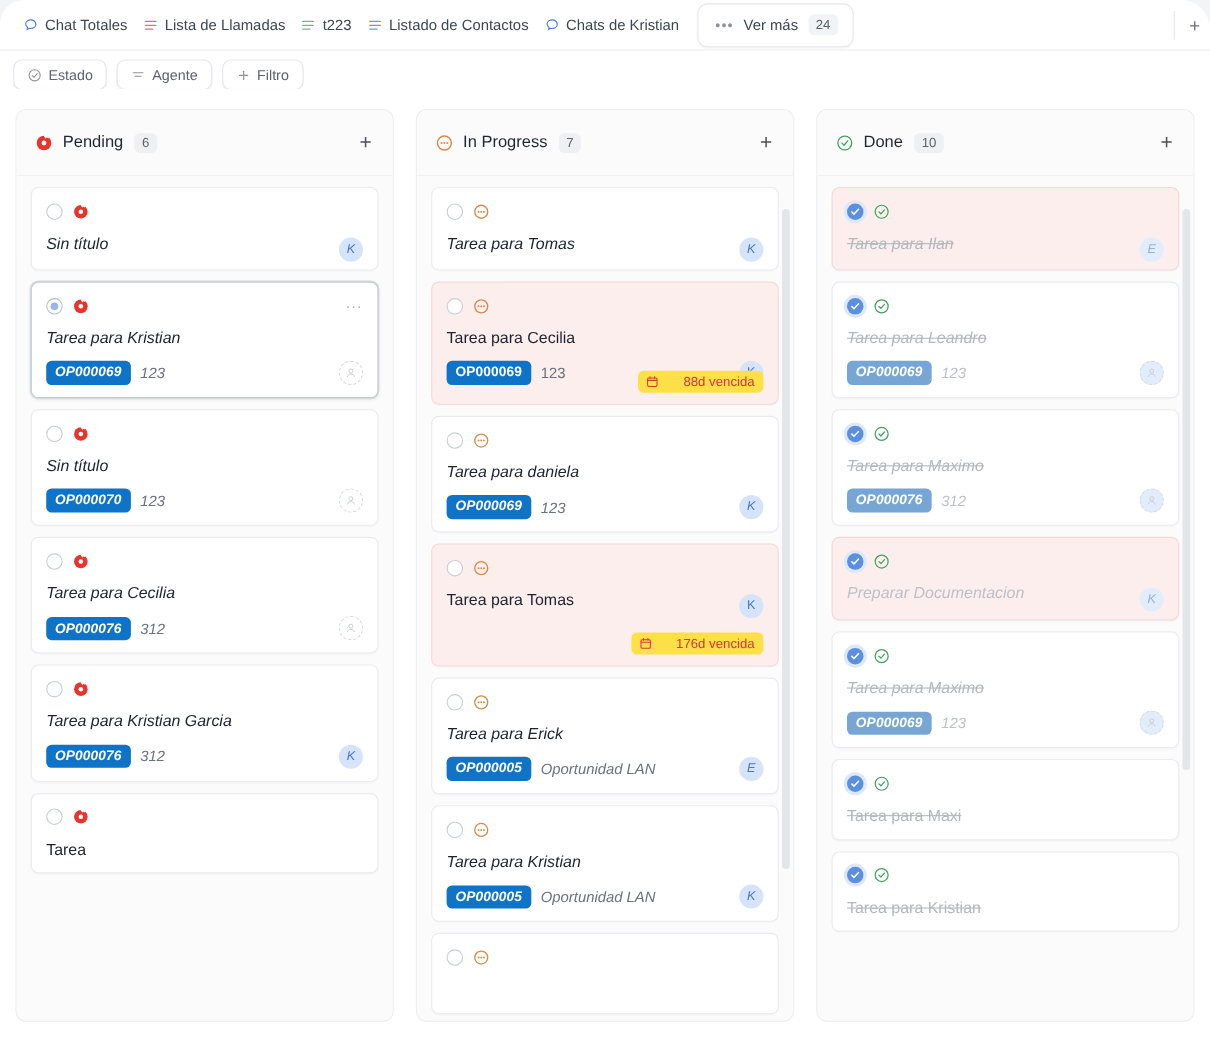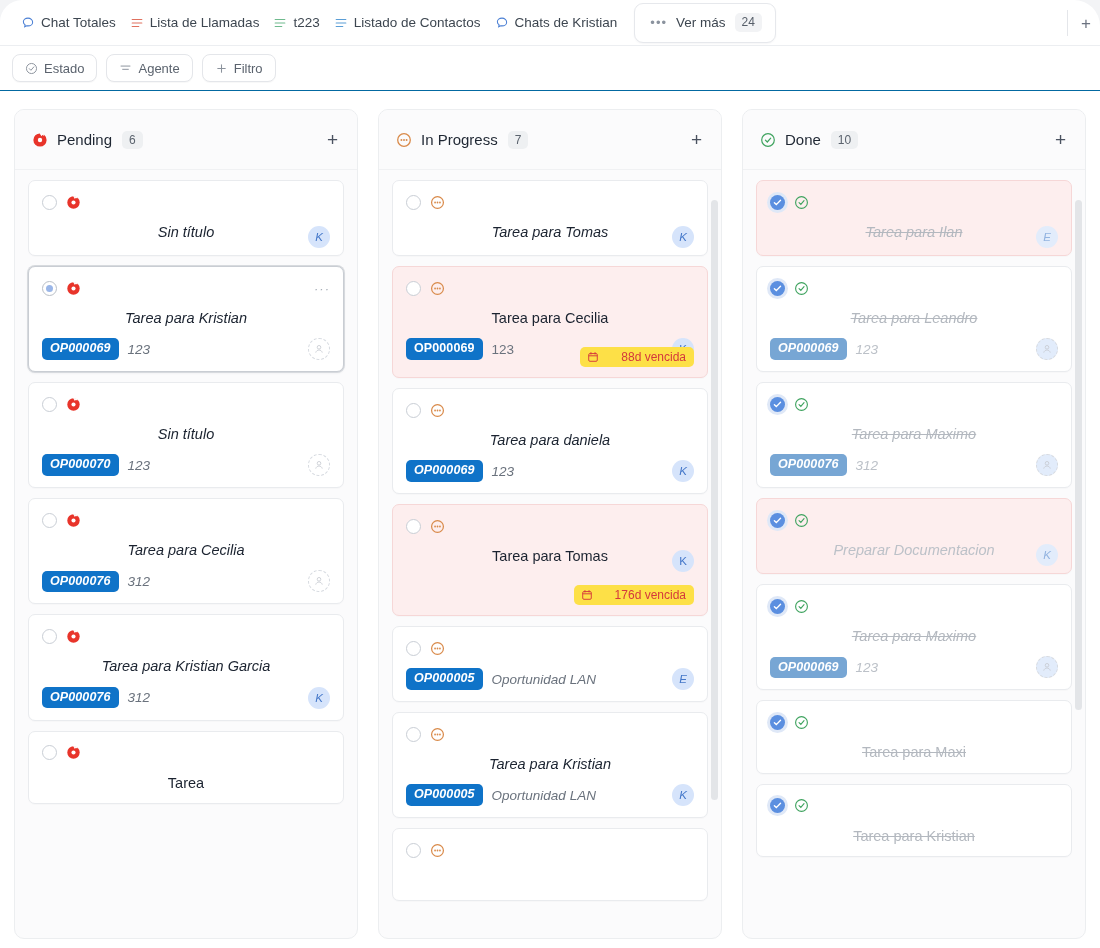--- a/index.html
+++ b/index.html
@@ -4,21 +4,21 @@
 <style>
   * { box-sizing: border-box; margin: 0; padding: 0; }
   html, body {
     width: 1100px; height: 948px;
     background: #ffffff;
     font-family: "Liberation Sans", sans-serif;
     overflow: hidden;
   }
   .app {
     position: relative; width: 1100px; height: 948px;
-    background: #ffffff; overflow: hidden; text-align: center;
+    background: #ffffff; overflow: hidden;
   }
 
   
   .tabbar {
     position: relative; height: 46px; width: 1100px;
     background: #ffffff;
     border-bottom: 1px solid #eceef1;
     display: flex; align-items: center;
     padding-left: 14px;
   }
@@ -69,21 +69,21 @@
     display: flex; align-items: center; gap: 6px;
     height: 28px; padding: 0 12px;
     border: 1px solid #e4e6ea; border-radius: 8px; background: #fff;
     font-size: 13px; color: #5b636e; cursor: pointer;
     box-shadow: 0 1px 1px rgba(16,24,40,.03);
   }
   .fchip .ic { width: 13px; height: 13px; flex: 0 0 13px; }
 
   
   .board {
-    position: absolute; left: 0; top: 91px;
+    position: absolute; left: 0; top: 81px;
     width: 1100px; height: 857px;
     background: #ffffff;
     display: flex; gap: 20px; padding: 18px 10px 0 14px;
     overflow: hidden;
   }
   .col {
     position: relative;
     width: 344px; flex: 0 0 344px;
     background: #fbfbfc;
     border: 1px solid #eceef0;
@@ -551,20 +551,21 @@
         <div class="card-top">
           <span class="cb"></span>
           <span class="st-ic2"><svg viewBox="0 0 16 16" width="15" height="15">
                   <circle cx="8" cy="8" r="6.3" fill="none" stroke="#d98a4a" stroke-width="1.3"></circle>
                   <circle cx="5.4" cy="8" r=".95" fill="#d98a4a"></circle>
                   <circle cx="8" cy="8" r=".95" fill="#d98a4a"></circle>
                   <circle cx="10.6" cy="8" r=".95" fill="#d98a4a"></circle>
                 </svg></span>
 
         </div>
+        <div class="card-title">Tarea para Erick</div>
         <div class="card-foot">
                 <span class="badge">OP000005</span>
                 <span class="sub">Oportunidad LAN</span>
                 <span class="avatar ">E</span>
               </div>
 
       </div>
           <div class="card mid">
         <div class="card-top">
           <span class="cb"></span>

